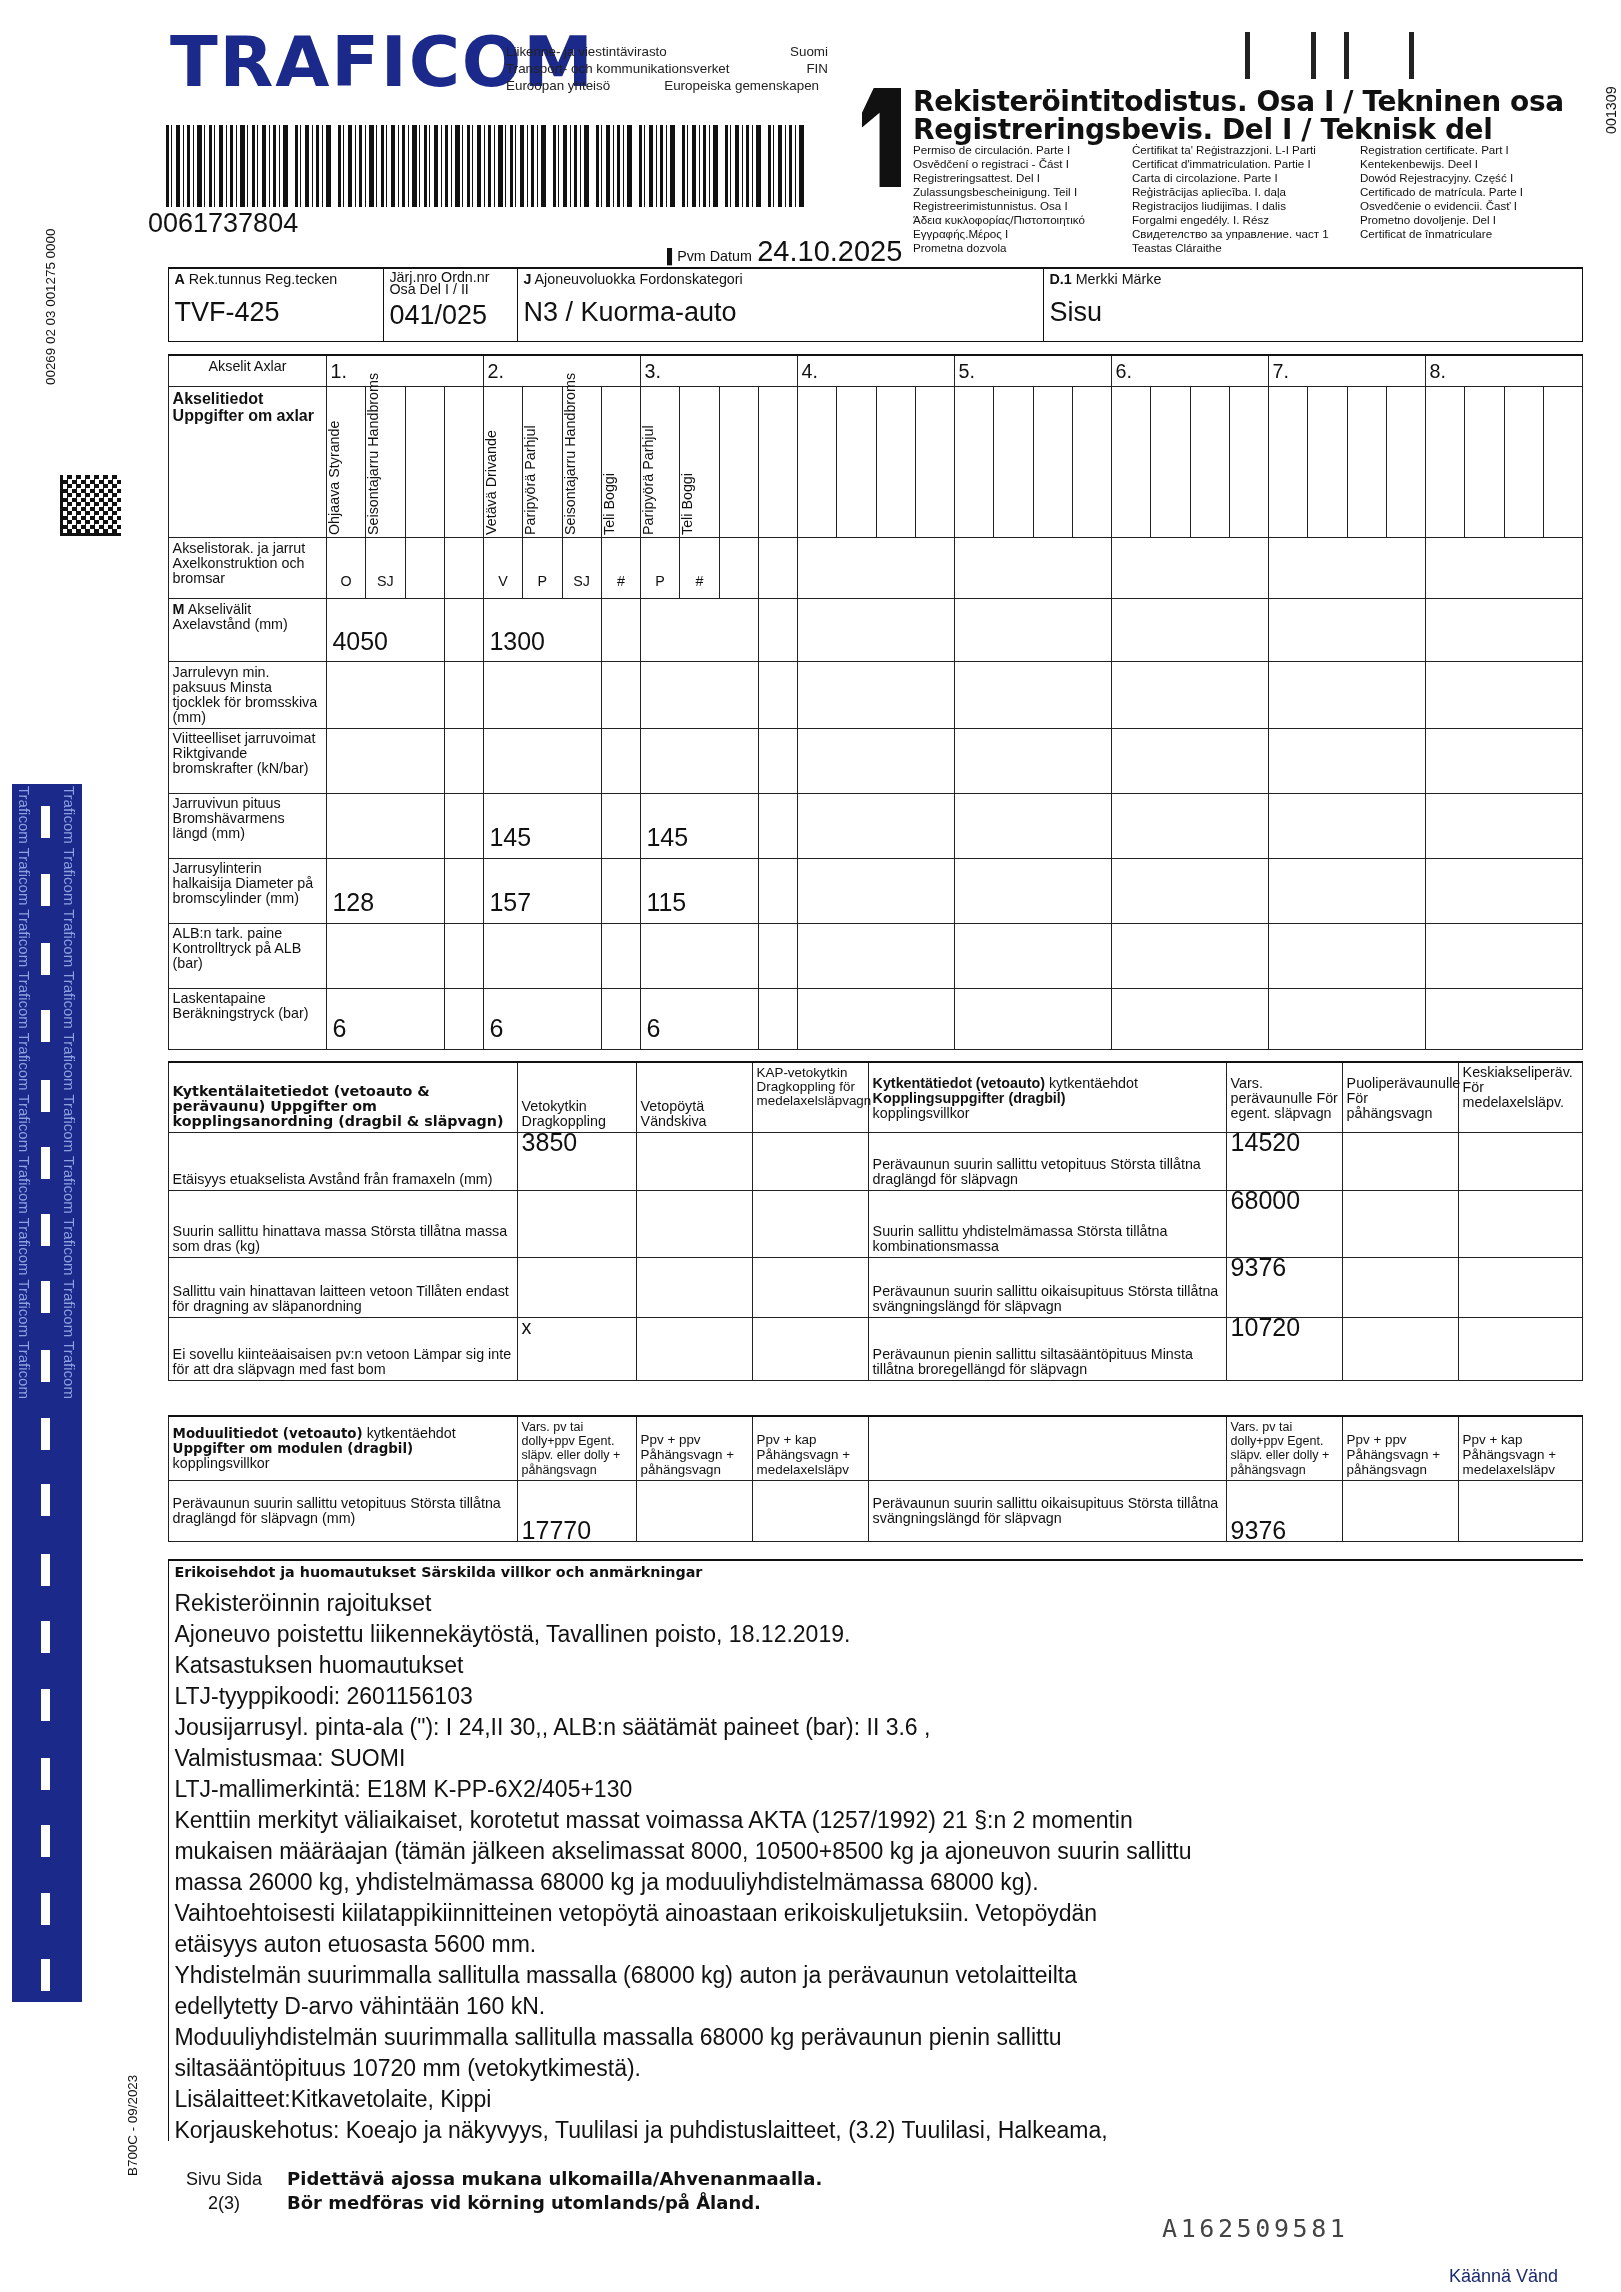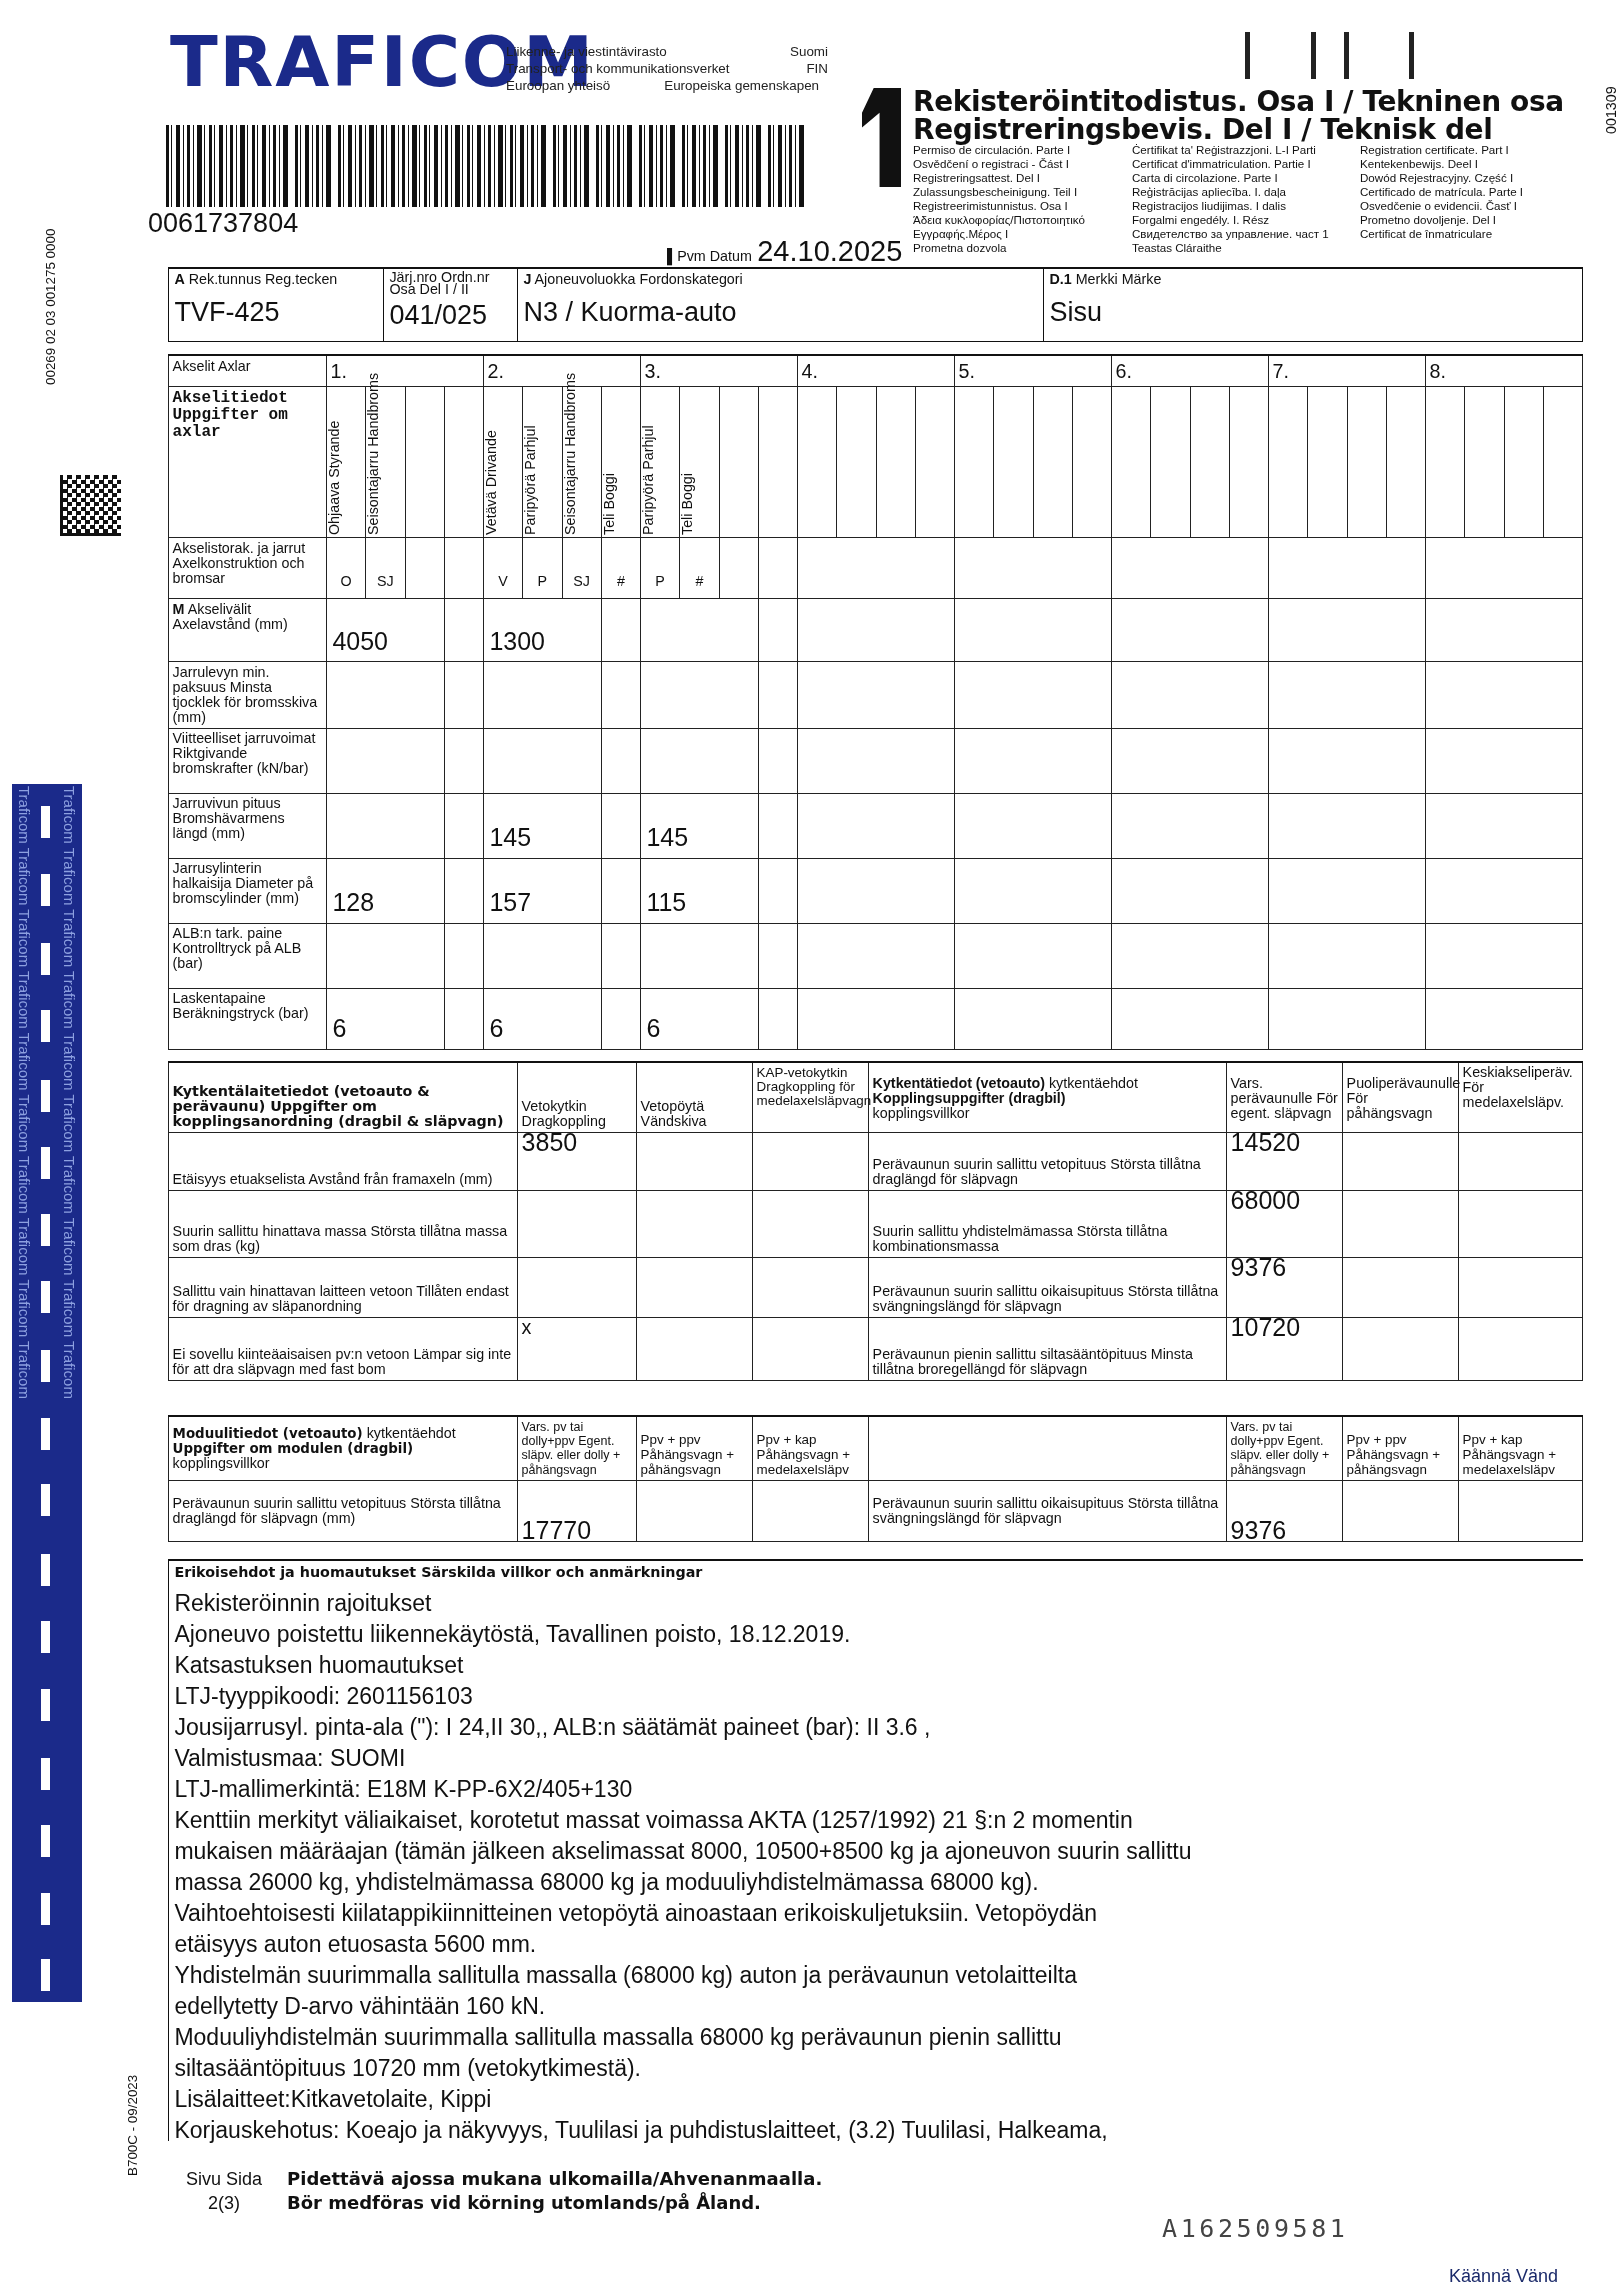--- a/index.html
+++ b/index.html
@@ -154,32 +154,32 @@
   </div>
 </div>
 
 <table class="axle">
   <colgroup>
       <col style="width:158px">
       <col span="32">
     </colgroup>
   <tbody>
       <tr style="height:30px">
-    <td class="lab" style="text-align:left;border-top:2.7px solid #111">Akselit Axlar</td>
+    <td class="lab" style="text-align:center;border-top:2.7px solid #111">Akselit Axlar</td>
     <td colspan="4" class="num" style="border-top:2.7px solid #111">1.</td>
     <td colspan="4" class="num" style="border-top:2.7px solid #111">2.</td>
     <td colspan="4" class="num" style="border-top:2.7px solid #111">3.</td>
     <td colspan="4" class="num" style="border-top:2.7px solid #111">4.</td>
     <td colspan="4" class="num" style="border-top:2.7px solid #111">5.</td>
     <td colspan="4" class="num" style="border-top:2.7px solid #111">6.</td>
     <td colspan="4" class="num" style="border-top:2.7px solid #111">7.</td>
     <td colspan="4" class="num" style="border-top:2.7px solid #111">8.</td>
   </tr>
   <tr style="height:134px">
-    <td class="lab" style="font-weight:bold;font-size:16px;line-height:17px;font-family:Liberation Mono, monospace">Akselitiedot Uppgifter om axlar</td>
+    <td class="lab" style="font-weight:bold;font-size:16px;line-height:17px;font-family:Liberation Sans, sans-serif">Akselitiedot Uppgifter om axlar</td>
     <td style="vertical-align:bottom">
           <div class="vert">Ohjaava Styrande</div>
         </td>
     <td style="vertical-align:bottom">
           <div class="vert">Seisontajarru Handbroms</div>
         </td>
     <td></td>
         <td></td>
     <td style="vertical-align:bottom">
           <div class="vert">Vetävä Drivande</div>

